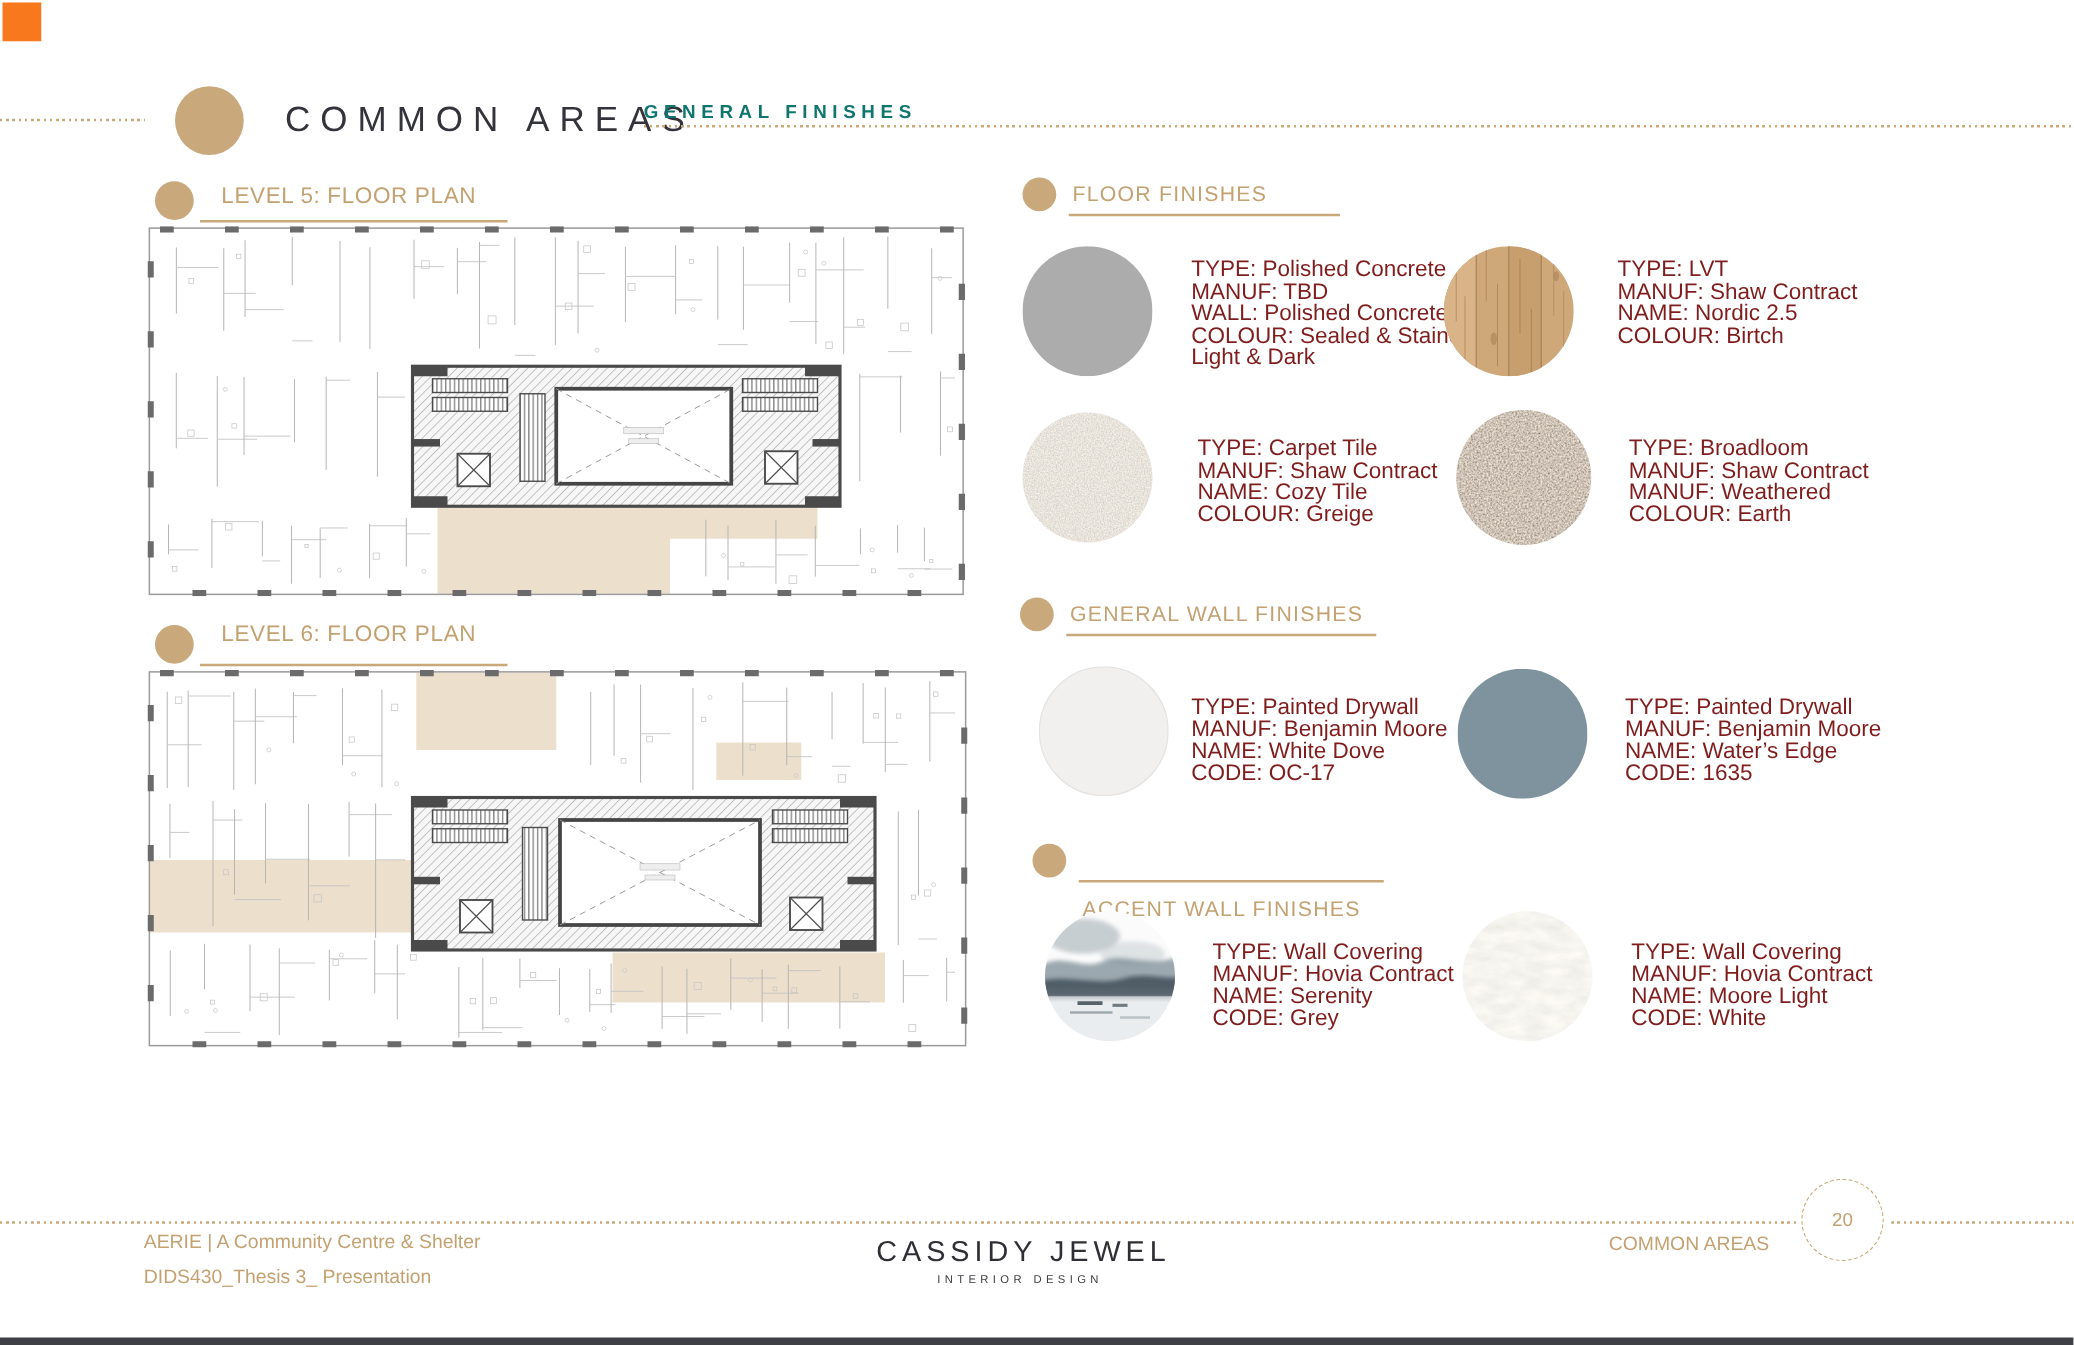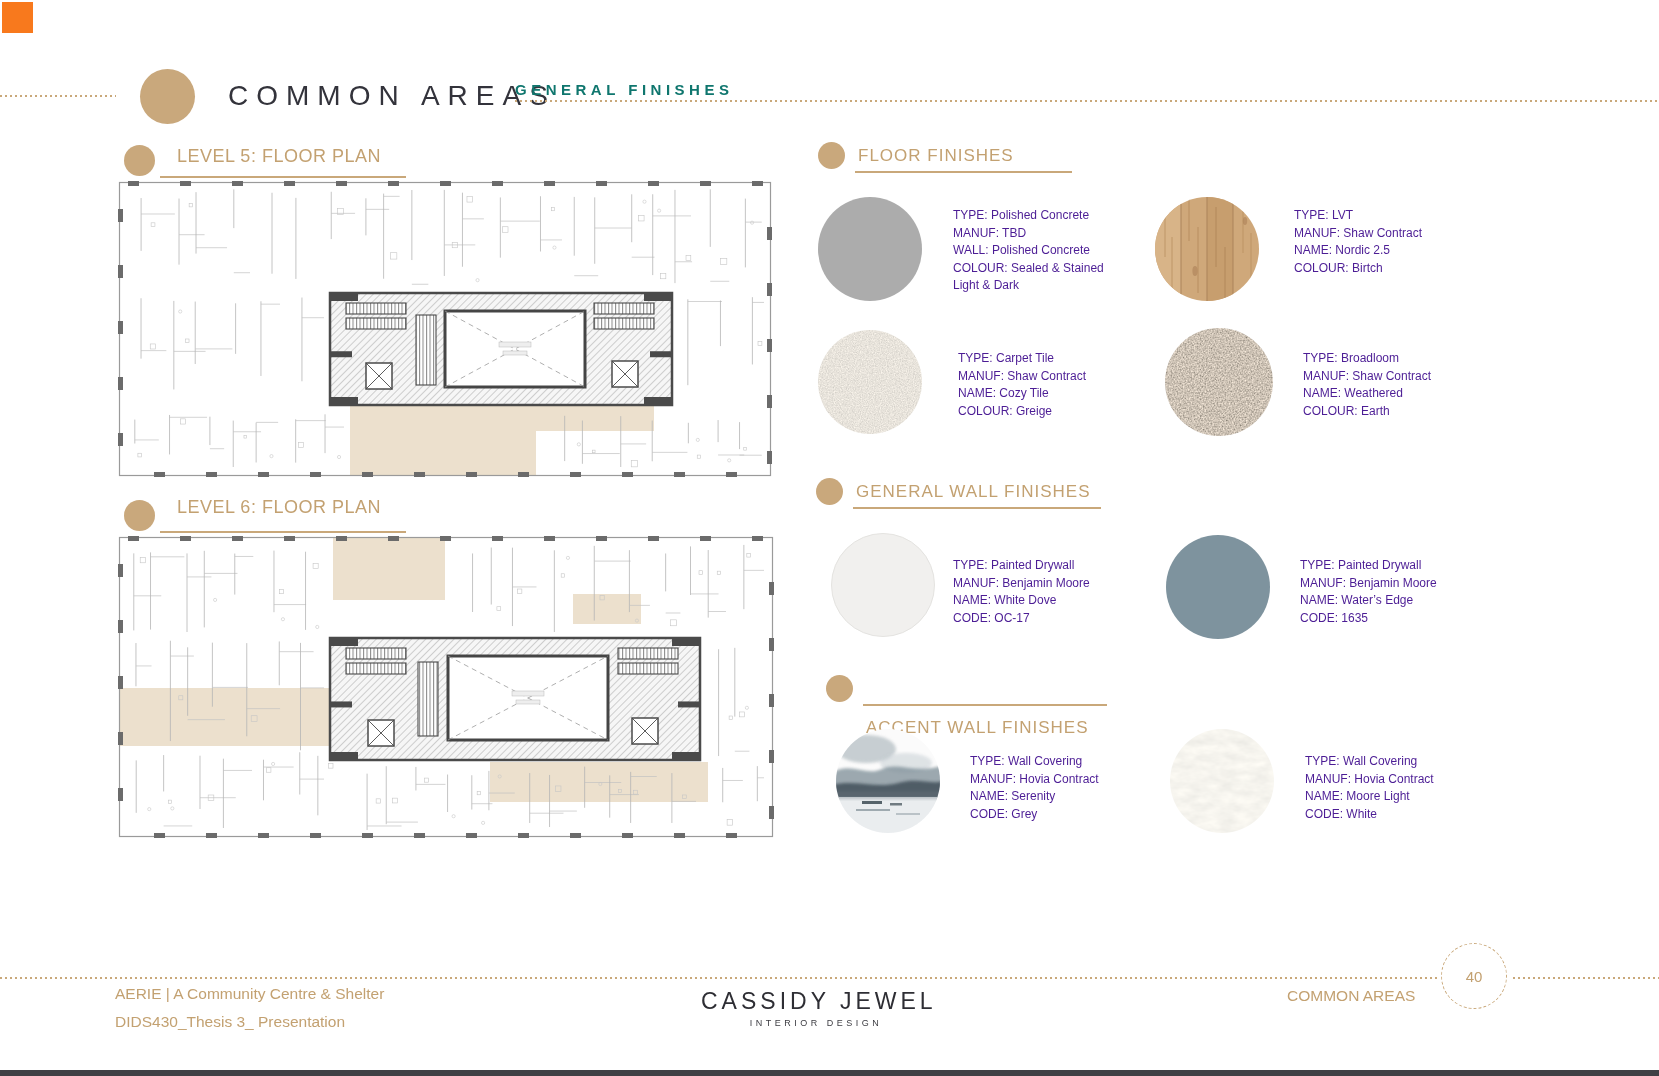--- a/index.html
+++ b/index.html
@@ -6,21 +6,21 @@
   #slide{position:relative;width:1659px;height:1076px;background:#ffffff;overflow:hidden;
          font-family:"Liberation Sans",sans-serif;}
   .abs{position:absolute;}
   .dotline{height:2px;background-image:repeating-linear-gradient(90deg,#c9a87a 0 2px,transparent 2px 5px);}
   .tan-circle{border-radius:50%;background:#c9a87c;}
   .slide-title{font-size:28px;letter-spacing:8px;color:#33333b;white-space:nowrap;}
   .slide-subtitle{font-size:15px;letter-spacing:4.5px;color:#0f766e;white-space:nowrap;font-weight:bold;}
   .level-label{font-size:18px;letter-spacing:0.5px;color:#c3a171;white-space:nowrap;}
   .sec-label{font-size:17px;letter-spacing:1px;color:#c3a171;white-space:nowrap;}
   .underline{height:2px;background:#c9a87a;}
-  .fin-text{color:#4c1d95;font-size:12px;line-height:17.5px;white-space:nowrap;}
+  .fin-text{color:#7f1d1d;font-size:18px;line-height:17.5px;white-space:nowrap;}
   .tanfoot{color:#c3a171;font-size:15.5px;white-space:nowrap;}
   .brand{font-size:23px;letter-spacing:4px;color:#2e2e34;white-space:nowrap;}
   .brand-tag{font-size:9px;letter-spacing:3.5px;color:#3c3c42;white-space:nowrap;}
   .page-circle{width:64px;height:64px;border:1.5px dashed #c9a87a;border-radius:50%;
                display:flex;align-items:center;justify-content:center;color:#c3a171;font-size:15px;}
   .plan-svg{display:block;}
   .bottom-bar{background:#3f4045;}
 </style>
 </head>
 <body>
@@ -514,21 +514,21 @@
           <circle cx="54" cy="54" r="54"></circle>
         </clipPath>
     </defs>
     <g clip-path="url(#cpb)">
       <rect width="108" height="108" filter="url(#fbroad)"></rect>
     </g>
   </svg>
   <div class="abs fin-text" style="left:1303px;top:350px;">
     <div>TYPE: Broadloom</div>
     <div>MANUF: Shaw Contract</div>
-    <div>NAME: Weathered</div>
+    <div>MANUF: Weathered</div>
     <div>COLOUR: Earth</div>
   </div>
 
   <div class="abs tan-circle" style="left:816px;top:478px;width:27px;height:27px;"></div>
   <div class="abs sec-label" style="left:856px;top:482px;">GENERAL WALL FINISHES</div>
   <div class="abs underline" style="left:853px;top:507px;width:248px;"></div>
 
   <svg class="abs" style="left:831px;top:533px;" width="104" height="104">
     <circle cx="52" cy="52" r="51.5" stroke="#e4e3e0" stroke-width="1" fill="#F1F0EE"></circle>
   </svg>
@@ -599,21 +599,21 @@
   <div class="abs fin-text" style="left:1305px;top:753px;">
     <div>TYPE: Wall Covering</div>
     <div>MANUF: Hovia Contract</div>
     <div>NAME: Moore Light</div>
     <div>CODE: White</div>
   </div>
 
   <div class="abs dotline" style="left:0;top:977px;width:1437px;"></div>
   <div class="abs dotline" style="left:1513px;top:977px;width:146px;"></div>
   <div class="abs page-circle" style="left:1441px;top:943px;">
-    <span>40</span>
+    <span>20</span>
   </div>
   <div class="abs tanfoot" style="left:115px;top:985px;">AERIE | A Community Centre &amp; Shelter</div>
   <div class="abs tanfoot" style="left:115px;top:1013px;">DIDS430_Thesis 3_ Presentation</div>
   <div class="abs brand" style="left:701px;top:988px;width:230px;text-align:center;">CASSIDY JEWEL</div>
   <div class="abs brand-tag" style="left:701px;top:1018px;width:230px;text-align:center;">INTERIOR DESIGN</div>
   <div class="abs tanfoot" style="left:1287px;top:987px;">COMMON AREAS</div>
   <div class="abs bottom-bar" style="left:0;top:1070px;width:1659px;height:6px;"></div>
 
 </div>
 

